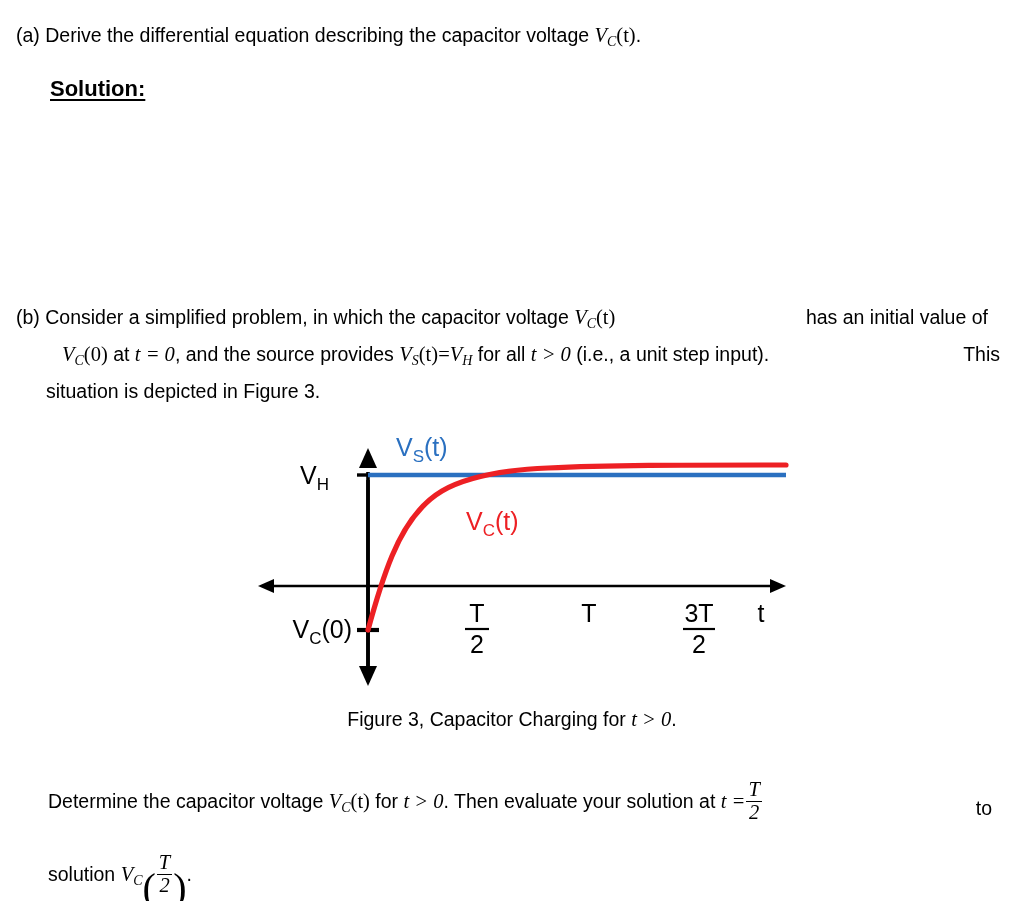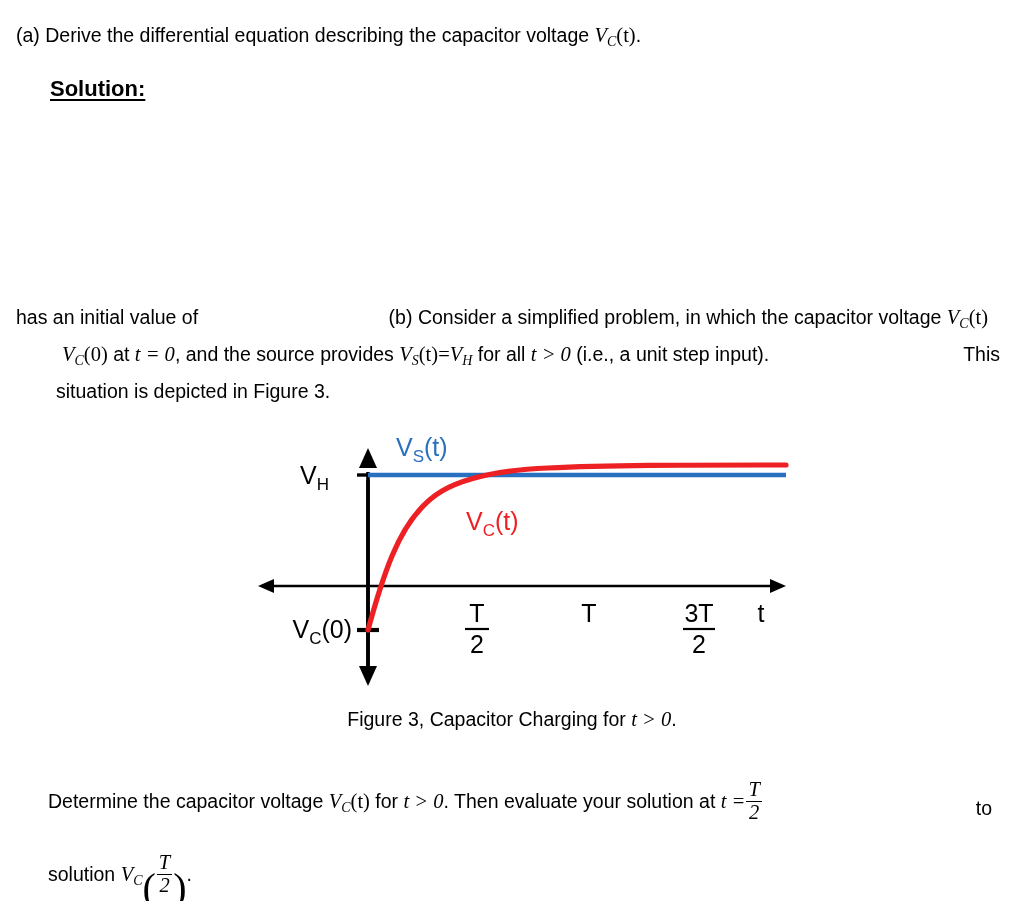--- a/index.html
+++ b/index.html
@@ -76,21 +76,21 @@
     left: 50px;
     top: 76px;
     font-size: 22px;
     font-weight: bold;
     text-decoration: underline;
     text-underline-offset: 3px;
   }
 
   
   #part-b { left: 16px; top: 302px; width: 990px; }
-  #part-b .indent { display: block; margin-left: 40px; }
+  #part-b .indent { display: block; margin-left: 30px; }
   #part-b .justify-line {
     display: flex;
     justify-content: space-between;
     width: 972px;
   }
   #part-b .justify-line.ind { width: 938px; margin-left: 46px; }
 
   
   #figure-3 {
     position: absolute;
@@ -129,24 +129,24 @@
     <span class="nb">(a)</span>
     <span>Derive the differential equation describing the capacitor voltage</span>
     <span class="math nb"><span>V</span><sub>C</sub><span class="up">(t)</span></span><span>.</span>
   </div>
 
   <div id="solution-label">Solution:</div>
 
   <div class="para" id="part-b">
 
     <div class="justify-line">
-      <span>has  an  initial  value  of</span>
       <span><span class="nb">(b)</span>
         <span>Consider  a  simplified  problem,  in  which  the  capacitor  voltage</span>
         <span class="math nb"><span>V</span><sub>C</sub><span class="up">(t)</span></span></span>
+      <span>has  an  initial  value  of</span>
     </div>
 
     <div class="justify-line ind">
       <span><span class="math nb"><span>V</span><sub>C</sub><span class="up">(0)</span></span>
         <span>at</span>
         <span class="math nb">t = 0</span><span>, and the source provides</span>
         <span class="math nb"><span>V</span><sub>S</sub><span class="up">(t)</span><span class="up">=</span><span>V</span><sub>H</sub></span>
         <span>for all</span>
         <span class="math nb">t &gt; 0</span>
         <span>(i.e., a unit step input).</span></span>

